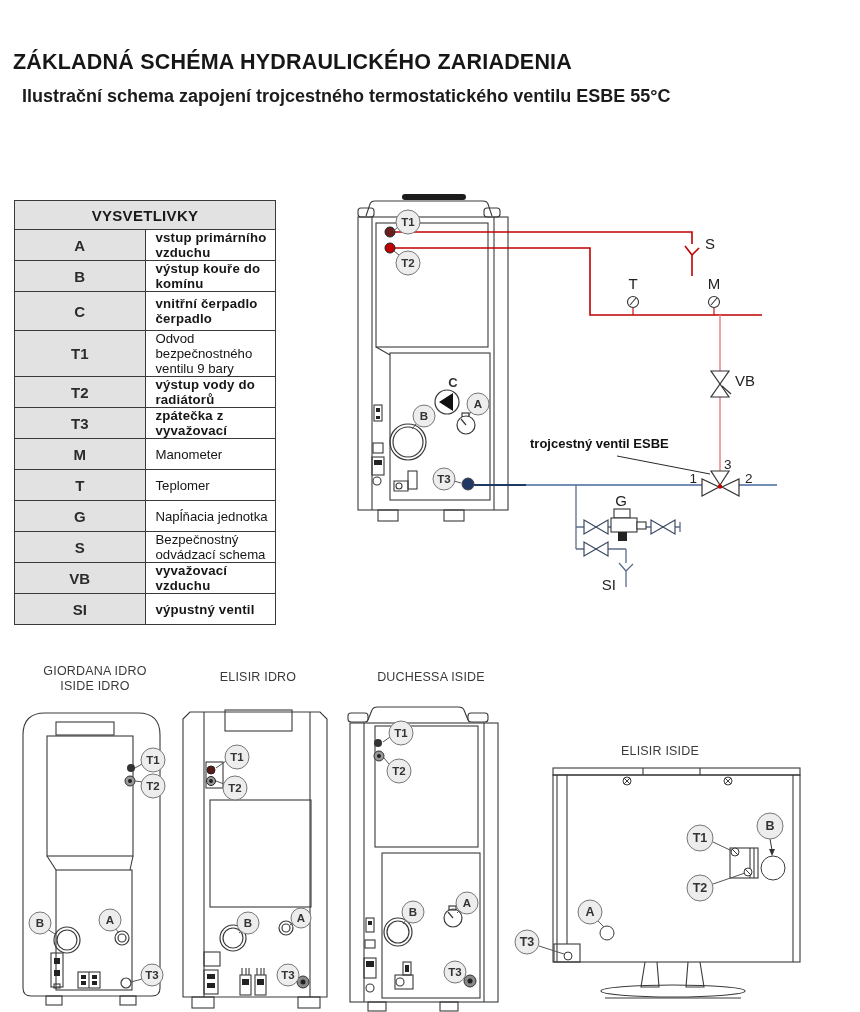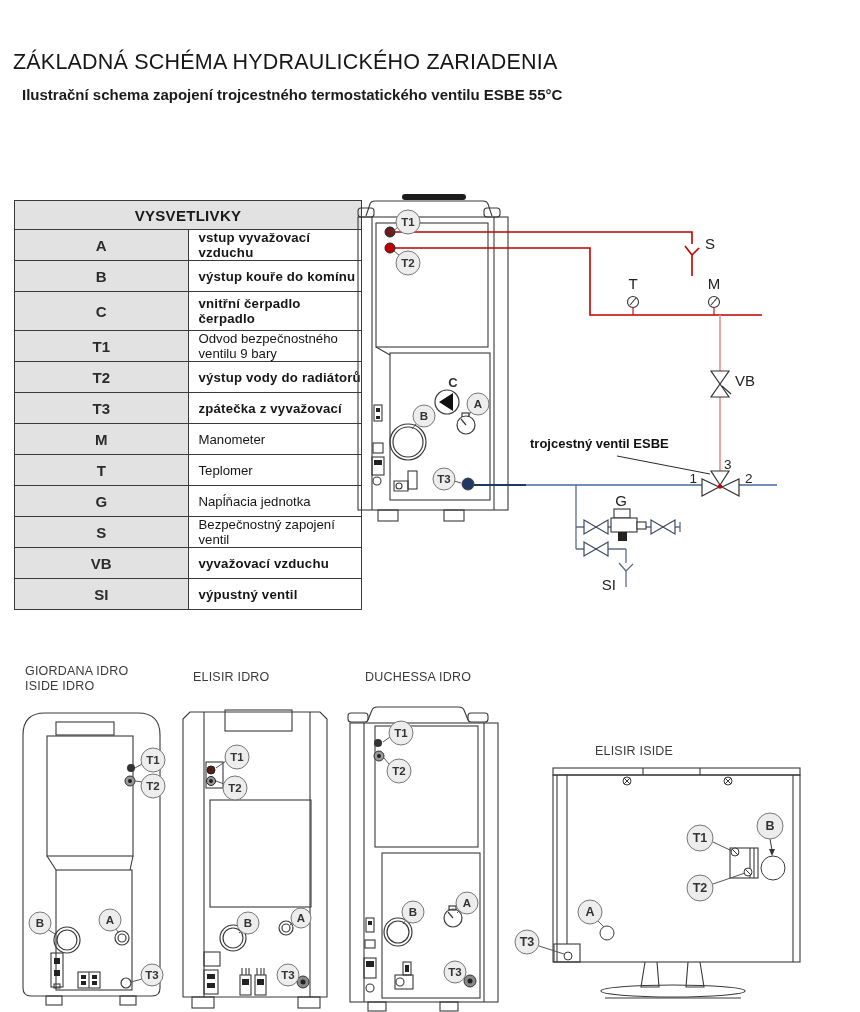--- a/index.html
+++ b/index.html
@@ -1,31 +1,31 @@
 <!DOCTYPE html>
 <html><head>
 <meta charset="utf-8">
 <style>
   html,body{margin:0;padding:0;background:#fff;}
   .page{position:relative;width:860px;height:1012px;background:#fff;overflow:hidden;
         font-family:"Liberation Sans",sans-serif;color:#1a1a1a;}
   .abs{position:absolute;}
-  .title{left:13px;top:50px;font-size:21.5px;font-weight:400;letter-spacing:.2px;color:#171717;}
-  .subtitle{left:22px;top:86px;font-size:15px;font-weight:700;color:#1b1b1b;}
+  .title{left:13px;top:50px;font-size:21.5px;font-weight:700;letter-spacing:.2px;color:#171717;}
+  .subtitle{left:22px;top:86px;font-size:18px;font-weight:700;color:#1b1b1b;}
   .subtitle b{font-weight:800;}
-  table.legend{border-collapse:collapse;table-layout:fixed;width:348px;padding-left:32px;}
+  table.legend{border-collapse:collapse;table-layout:fixed;width:262px;padding-left:32px;}
   table.legend td{border:1px solid #3a3a3a;height:30px;padding:0;}
   table.legend td.key{width:38px;background:#e2e2e2;text-align:center;
         font-weight:700;font-size:15px;color:#2b2b2b;}
   table.legend td.val{padding-left:10px;font-size:13.2px;color:#161616;}
   table.legend tr.bold td.val{font-weight:700;letter-spacing:.2px;}
   table.legend tr.tall td{height:38px;}
   table.legend td.hdr{background:#e2e2e2;text-align:center;font-weight:700;
         font-size:15px;height:28px;letter-spacing:.3px;}
-  .model-title{font-size:12.5px;color:#3a3a3a;text-align:left;line-height:15px;letter-spacing:.2px;}
+  .model-title{font-size:12.5px;color:#3a3a3a;text-align:center;line-height:15px;letter-spacing:.2px;}
   svg text{font-family:"Liberation Sans",sans-serif;}
   .lblc{font-size:11.5px;font-weight:600;fill:#333;}
   .anno{font-size:15px;fill:#222;}
   .port-num{font-size:13.5px;fill:#222;}
 </style>
 </head>
 <body>
 
 <div class="page">
 
@@ -35,21 +35,21 @@
     <b>ESBE 55°C</b>
   </div>
 
   <table class="legend abs" style="left:14px;top:200px">
     <tbody>
         <tr>
       <td class="hdr" colspan="2">VYSVETLIVKY</td>
     </tr>
     <tr class="bold">
       <td class="key">A</td>
-      <td class="val">vstup vyvažovací vzduchu</td>
+      <td class="val">vstup primárního vzduchu</td>
         </tr>
     <tr class="bold">
       <td class="key">B</td>
       <td class="val">výstup kouře do komínu</td>
         </tr>
     <tr class="bold tall">
       <td class="key">C</td>
       <td class="val">vnitřní čerpadlo čerpadlo</td>
         </tr>
     <tr>
@@ -71,21 +71,21 @@
     <tr>
       <td class="key">T</td>
       <td class="val">Teplomer</td>
         </tr>
     <tr>
       <td class="key">G</td>
       <td class="val">Napĺňacia jednotka</td>
         </tr>
     <tr>
       <td class="key">S</td>
-      <td class="val">Bezpečnostný zapojení ventil</td>
+      <td class="val">Bezpečnostný odvádzací schema</td>
         </tr>
     <tr class="bold">
       <td class="key">VB</td>
       <td class="val">vyvažovací vzduchu</td>
         </tr>
     <tr class="bold">
       <td class="key">SI</td>
       <td class="val">výpustný ventil</td>
         </tr>
   </tbody>
@@ -238,21 +238,21 @@
   </svg>
 
   <div class="abs model-title" style="left:25px;top:664px;width:140px">
     <div>GIORDANA IDRO</div>
     <div>ISIDE IDRO</div>
   </div>
   <div class="abs model-title" style="left:193px;top:670px;width:130px">
     <div>ELISIR IDRO</div>
   </div>
   <div class="abs model-title" style="left:365px;top:670px;width:132px">
-    <div>DUCHESSA IDRO</div>
+    <div>DUCHESSA ISIDE</div>
   </div>
   <div class="abs model-title" style="left:595px;top:744px;width:130px">
     <div>ELISIR ISIDE</div>
   </div>
 
   <svg class="abs" style="left:18px;top:708px" width="150" height="304" viewBox="0 0 150 304">
     <g fill="none" stroke="#3a3a3a" stroke-width="1.1">
       <path d="M5,27 Q5,5 27,5 L120,5 Q142,5 142,27 L142,280 Q142,288 134,288 L13,288 Q5,288 5,280 Z"></path>
       <rect x="38" y="14" width="58" height="13"></rect>
       <rect x="29" y="28" width="86" height="120"></rect>

